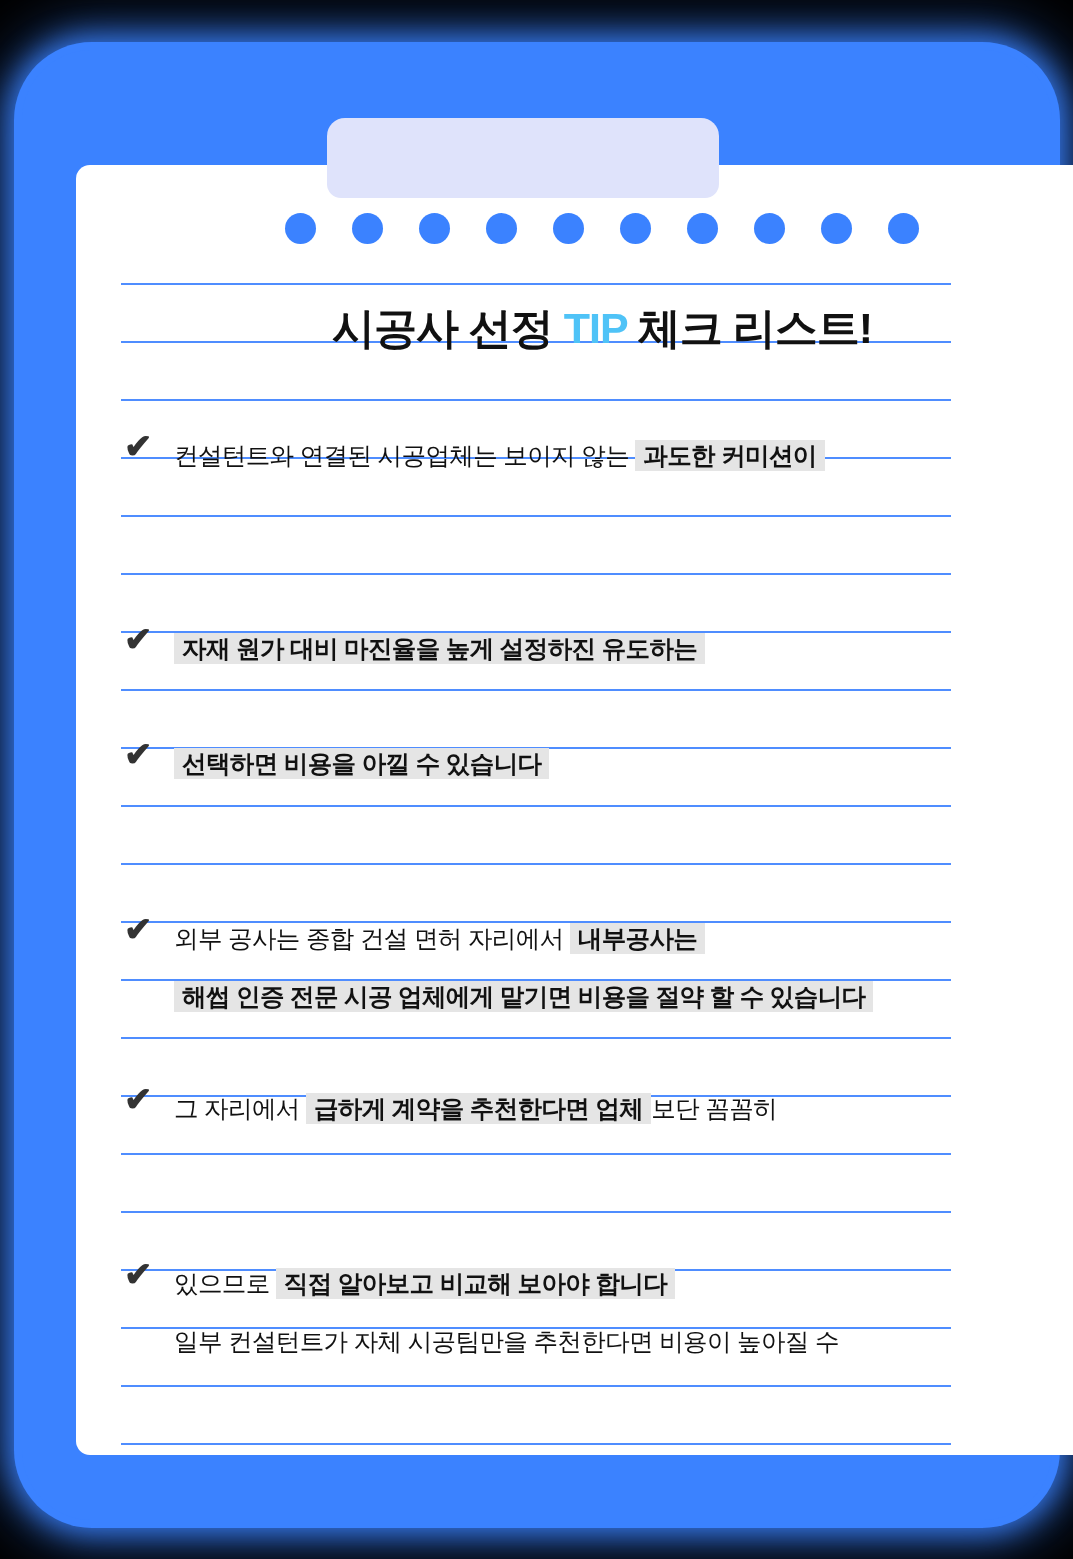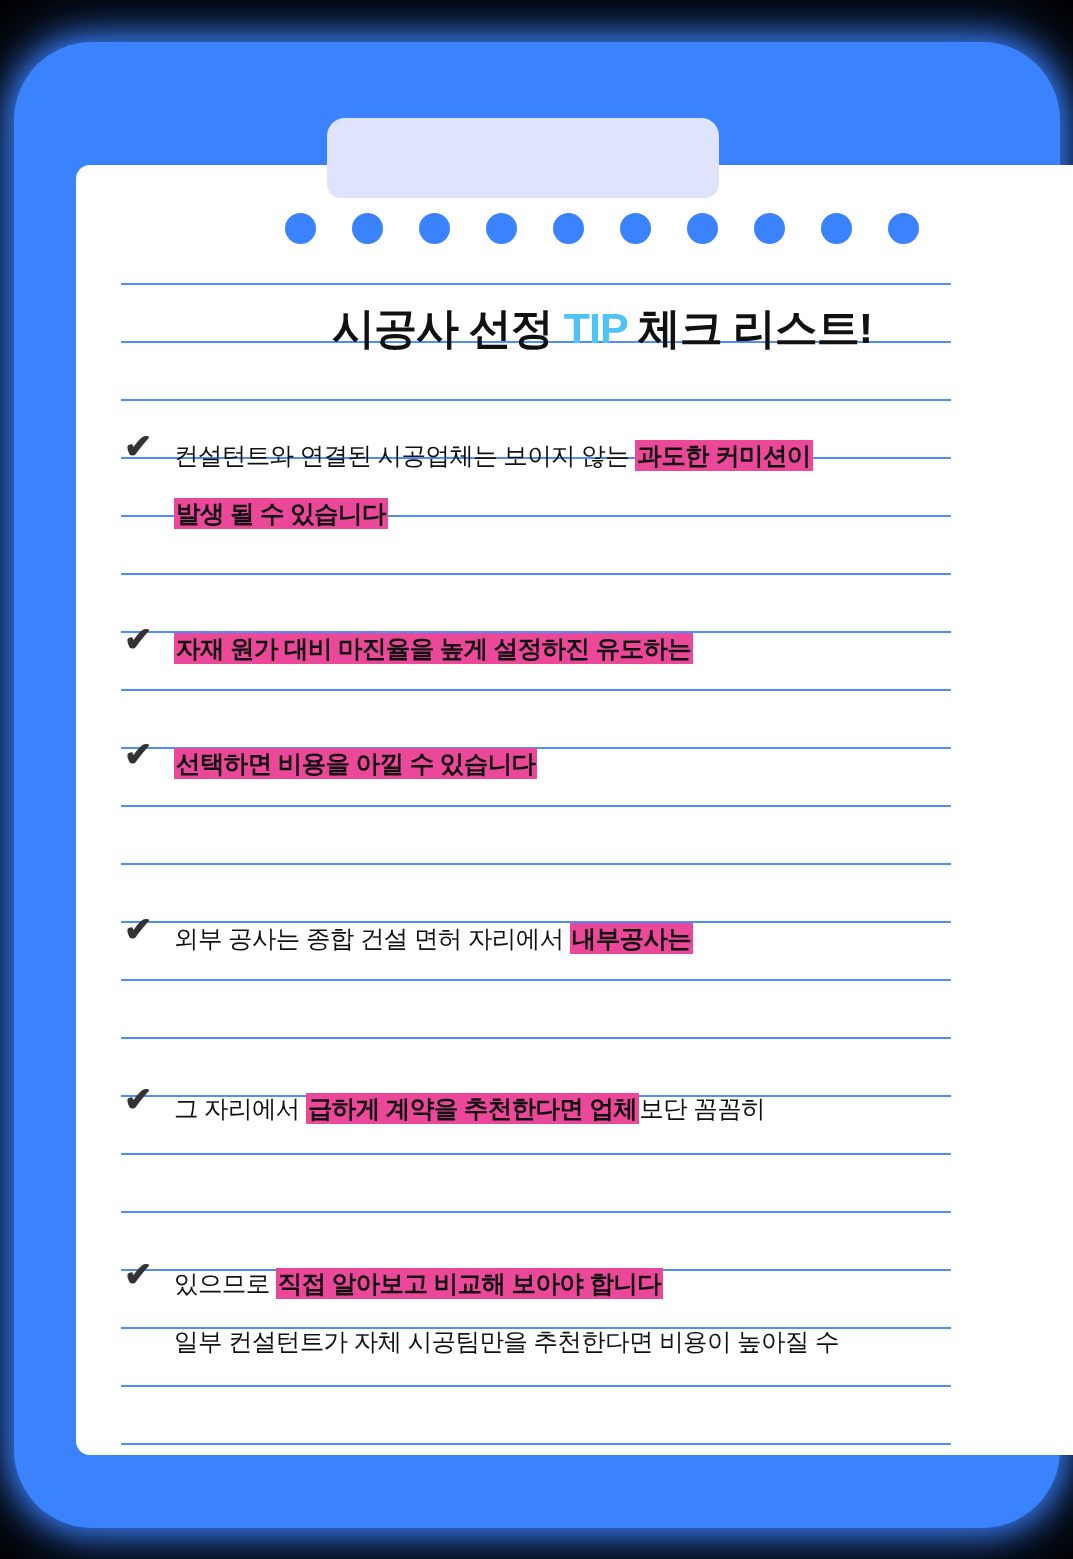--- a/index.html
+++ b/index.html
@@ -137,23 +137,23 @@
     margin-left: 50px;
   }
   .line {
     font-size: 24.5px;
     line-height: 58px;
     color: #111111;
     letter-spacing: -0.6px;
     white-space: nowrap;
   }
   .line .hl {
-    background: #ec4899;
+    background: #e5e5e5;
     font-weight: bold;
-    padding: 2px 2px;
+    padding: 2px 8px;
     box-decoration-break: clone;
     -webkit-box-decoration-break: clone;
   }
 </style>
 </head>
 <body>
 
 <div class="clipboard"></div>
 <div class="clip"></div>
 
@@ -195,39 +195,39 @@
     </div>
   <div class="content">
     <div class="title">
       <span>시공사 선정 </span><span class="tip">TIP</span><span> 체크 리스트!</span>
     </div>
     <div id="items-host">
         <div class="item" style="top: 262px;">
           <div class="check">✔</div>
           <div class="lines">
             <div class="line"><span class="">컨설턴트와 연결된 시공업체는 보이지 않는 </span><span class="hl">과도한 커미션이</span></div>
-            <div class="line"><span class="hl">발생 될 수 있습니다</span></div>
           </div>
         </div>
         <div class="item" style="top: 455px;">
           <div class="check">✔</div>
           <div class="lines">
             <div class="line"><span class="hl">자재 원가 대비 마진율을 높게 설정하진 유도하는</span></div>
           </div>
         </div>
         <div class="item" style="top: 570px;">
           <div class="check">✔</div>
           <div class="lines">
             <div class="line"><span class="hl">선택하면 비용을 아낄 수 있습니다</span></div>
           </div>
         </div>
         <div class="item" style="top: 745px;">
           <div class="check">✔</div>
           <div class="lines">
             <div class="line"><span class="">외부 공사는 종합 건설 면허 자리에서 </span><span class="hl">내부공사는</span></div>
+            <div class="line"><span class="hl">해썹 인증 전문 시공 업체에게 맡기면 비용을 절약 할 수 있습니다</span></div>
           </div>
         </div>
         <div class="item" style="top: 915px;">
           <div class="check">✔</div>
           <div class="lines">
             <div class="line"><span class="">그 자리에서 </span><span class="hl">급하게 계약을 추천한다면 업체</span><span class="">보단 꼼꼼히</span></div>
           </div>
         </div>
         <div class="item" style="top: 1090px;">
           <div class="check">✔</div>

